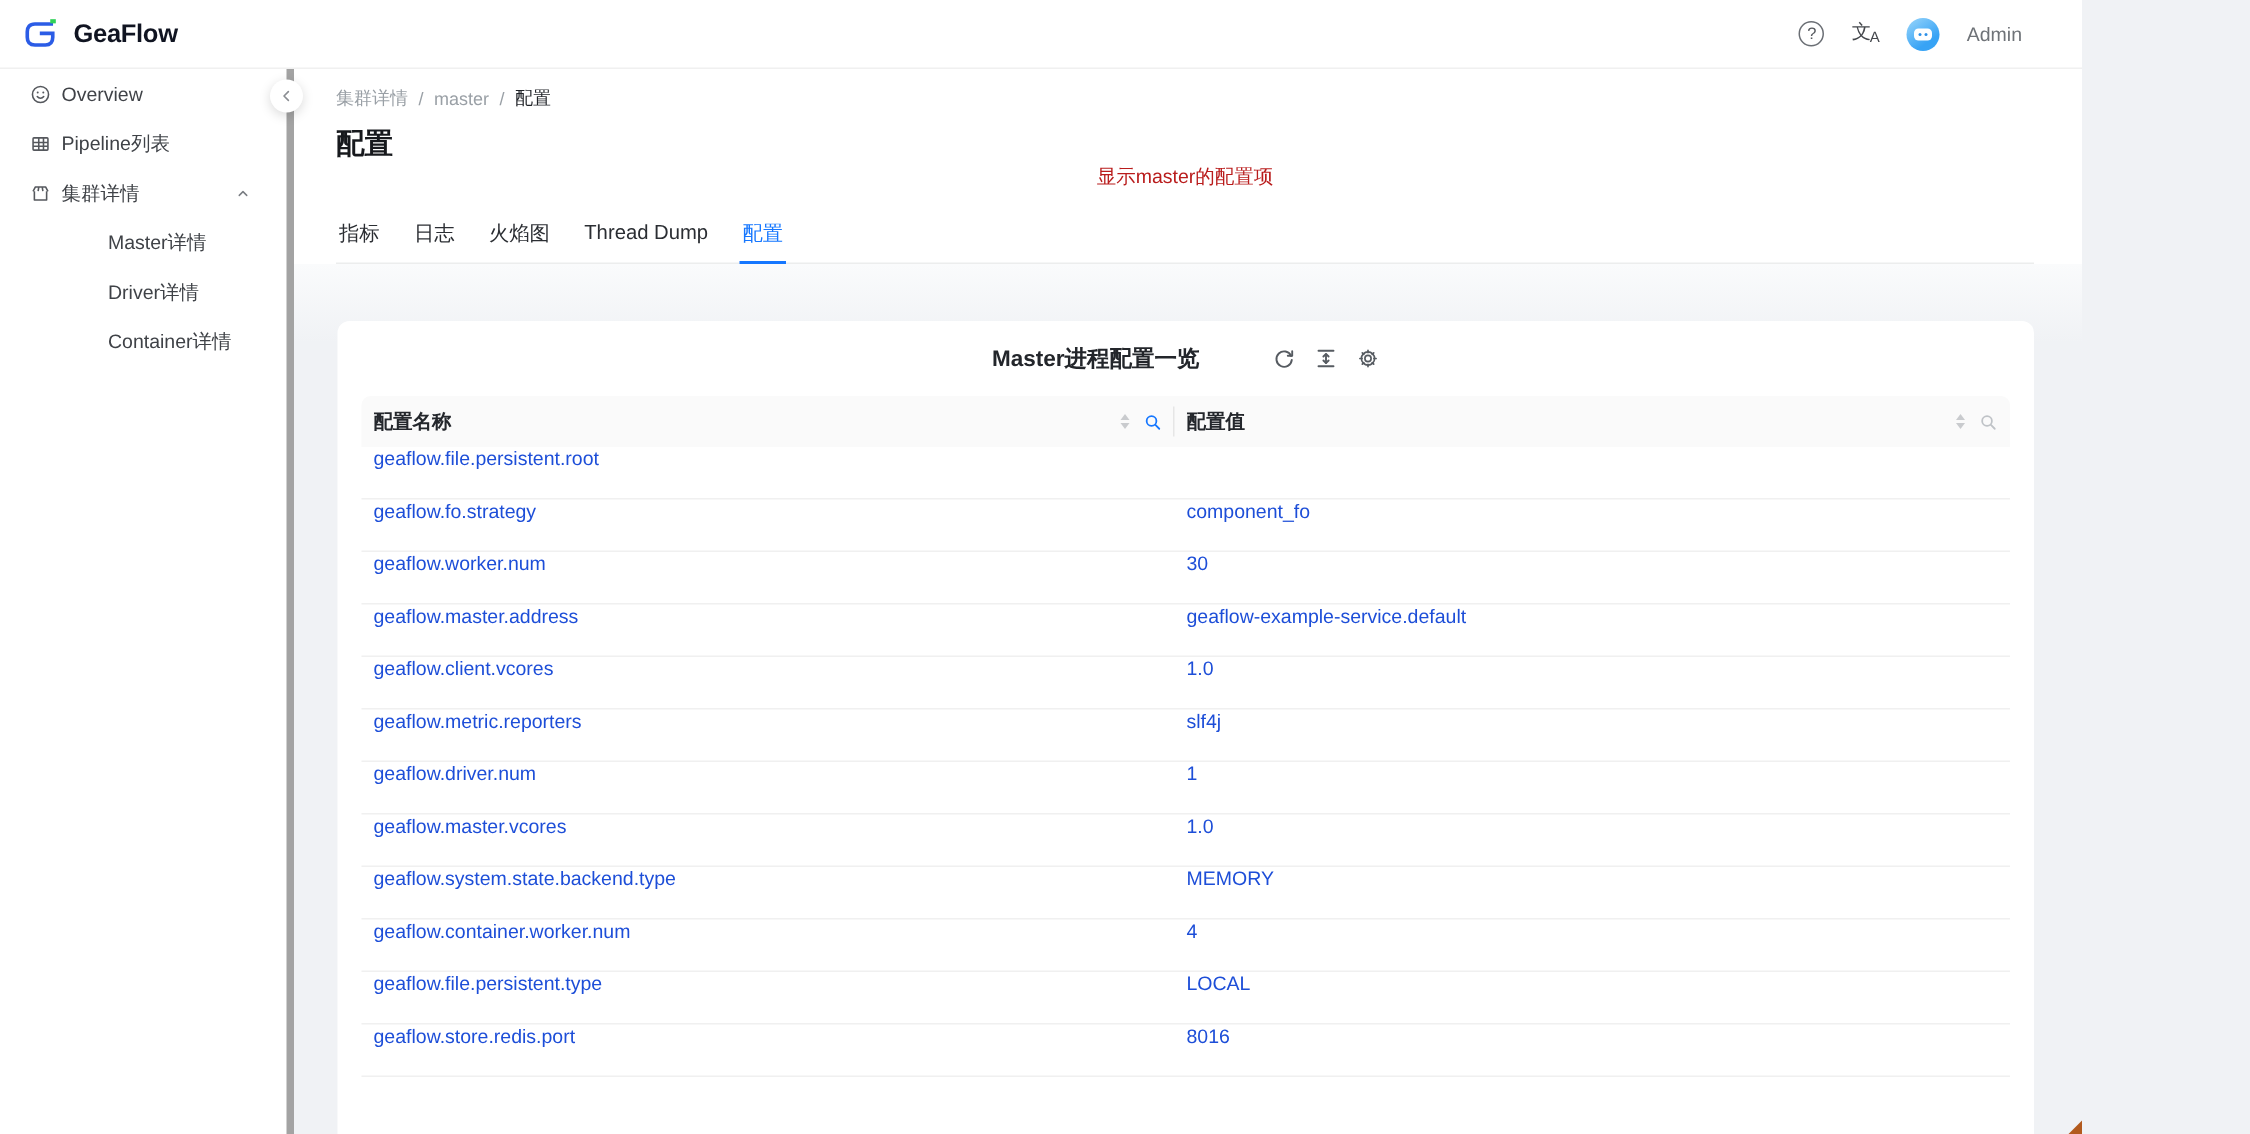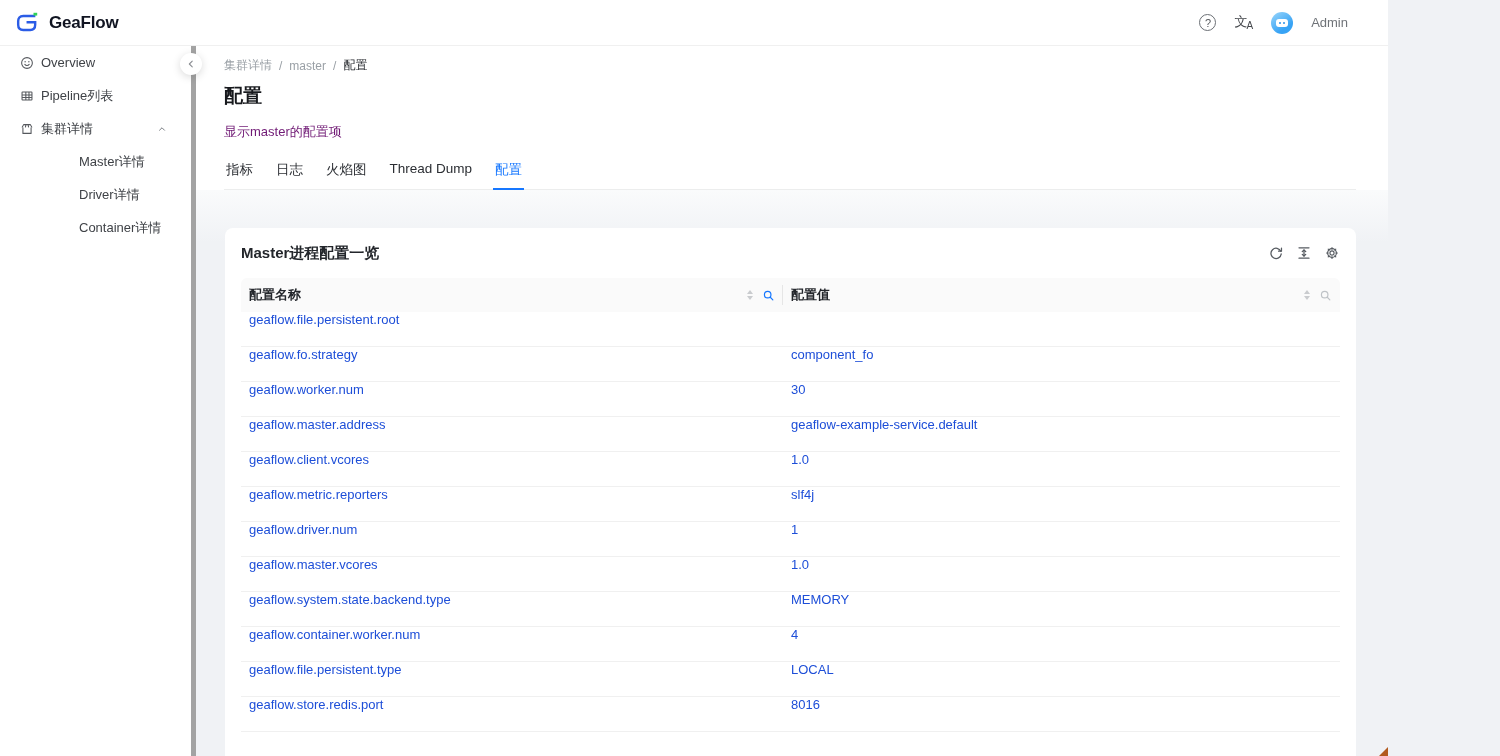--- a/index.html
+++ b/index.html
@@ -41,50 +41,50 @@
   .sidebar {
     width:196px; background:#fff; border-right:5px solid #a3a3a3;
     padding-top:0; flex:none; position:relative;
   }
   .menu-item, .menu-subitem {
     height:33px; display:flex; align-items:center;
     padding:0 24px 0 20px; font-size:13px; color:#3f4247; cursor:pointer;
   }
   .menu-item .mi-icon { width:14px; height:14px; margin-right:7px; flex:none; color:#55585d; }
   .menu-item .chev { margin-left:auto; width:10px; height:10px; color:#7a7e83; }
-  .menu-subitem { padding-left:47px;margin-left:32px; }
+  .menu-subitem { padding-left:72px; }
   .collapse-btn {
     position:absolute; top:7px; left:-11px; width:22px; height:22px;
     border-radius:50%; background:#fff; border:none; cursor:pointer;
     box-shadow:0 2px 8px rgba(0,0,0,0.15); display:flex; align-items:center;
     justify-content:center; color:#8a8d92; z-index:6;
   }
   .collapse-anchor { position:absolute; top:0; right:0; width:0; height:0; }
 
   
   .main { flex:1; display:flex; flex-direction:column; min-width:0; }
   .page-header { background:#fff; padding:11px 32px 0 28px; }
   .breadcrumb { font-size:12px; color:#9aa0a6; display:flex; gap:7px; align-items:center; }
   .breadcrumb .crumb { cursor:pointer; }
   .breadcrumb .crumb.current { color:#1f2227; cursor:default; }
   .page-title { font-size:19px; font-weight:700; color:#17191d; margin-top:9px; }
-  .page-subtitle { font-size:13px; color:#701a75; margin-top:14px; }
+  .page-subtitle { font-size:13px; color:#b91c1c; margin-top:0;text-align:center; }
   .tab-bar { display:flex; gap:19px; margin-top:13px; border-bottom:1px solid #eceded; }
   .tab { padding:7px 2px 10px; font-size:13.5px; color:#2b2e33; cursor:pointer; position:relative; }
   .tab.active { color:var(--accent); }
   .tab.active::after { content:""; position:absolute; left:0; right:0; bottom:-1px; height:2px; background:var(--accent); }
 
   .content {
     flex:1; padding:38px 32px 0 29px;
     background:linear-gradient(180deg,#fafbfc 0%, var(--content-bg) 52px);
   }
 
   
   .card { background:#fff; border-radius:8px; height:585px; overflow:hidden; }
-  .card-header { height:50px; display:flex; align-items:center; justify-content:space-between; padding:0 16px;gap:48px; }
+  .card-header { height:50px; display:flex; align-items:center; justify-content:center; padding:0 16px;gap:48px; }
   .card-title { font-size:15px; font-weight:600; color:#23262b; }
   .card-tools { display:flex; align-items:center; gap:12px; }
   .tool-btn { background:none; border:none; cursor:pointer; color:#565b61; width:16px; height:16px; padding:0; }
 
   
   .table { margin:0 16px; font-size:13px; }
   .thead { display:flex; background:var(--thead-bg); border-radius:6px 6px 0 0; height:34px; font-weight:700; color:#24272c; }
   .th { display:flex; align-items:center; padding:0 8px; cursor:pointer; }
   .th-key { width:542px; position:relative;justify-content:center; }
   .th-key::after { content:""; position:absolute; right:0; top:7px; width:1px; height:20px; background:rgba(0,0,0,0.08); }

